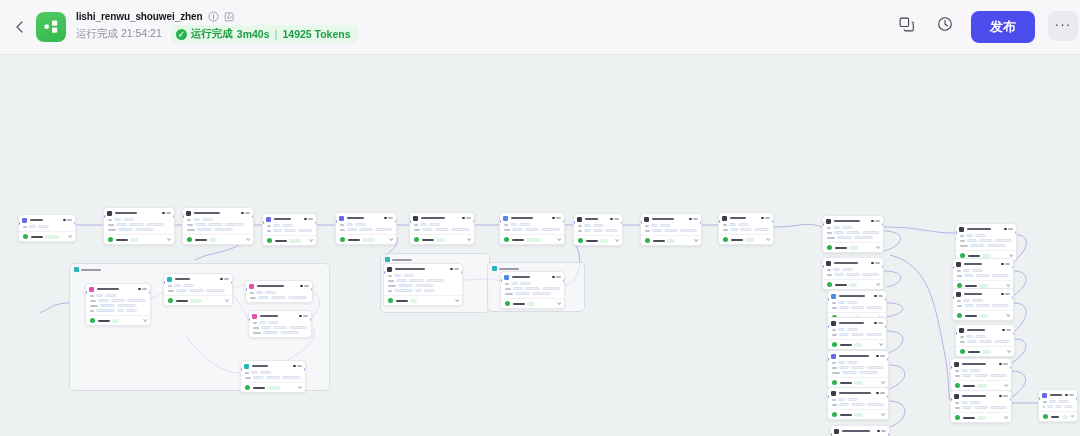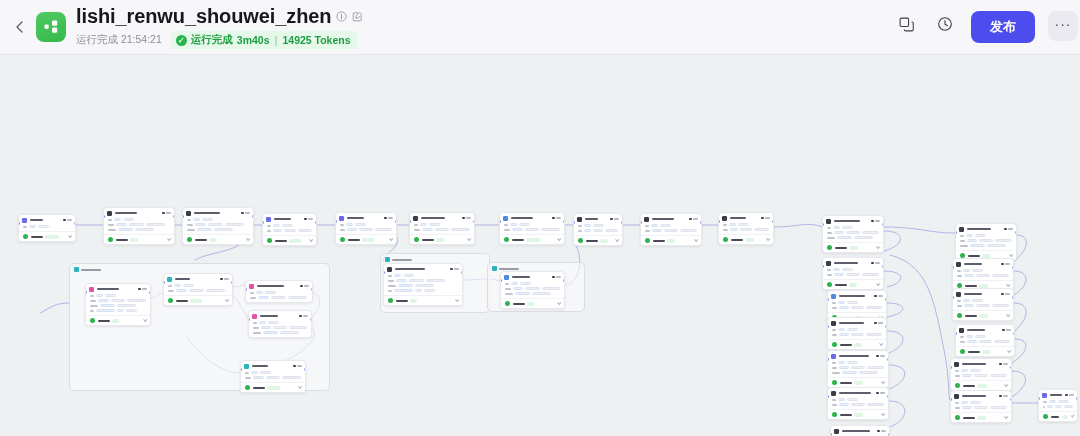--- a/index.html
+++ b/index.html
@@ -29,21 +29,21 @@
     width: 30px; height: 30px; margin-left: 4px;
     border-radius: 8px;
     background: linear-gradient(160deg, #4fca62 0%, #35b94b 100%);
     display: flex; align-items: center; justify-content: center;
     flex: none;
   }
 
   .title-block { margin-left: 10px; display: flex; flex-direction: column; gap: 3px; }
   .title-row { display: flex; align-items: center; gap: 5px; }
   .doc-title {
-    font-size: 20px; font-weight: bold; color: #17171c;
+    font-size: 10px; font-weight: bold; color: #17171c;
     letter-spacing: -0.1px; white-space: nowrap;
   }
   .title-icon { color: #9a9aa6; font-size: 11px; cursor: pointer; display: flex; }
   .meta-row { display: flex; align-items: center; gap: 9px; }
   .autosave { font-size: 10.5px; color: #8c8c99; white-space: nowrap; }
   .run-badge {
     display: flex; align-items: center; gap: 4px;
     background: #e6f8ea; border-radius: 4px;
     padding: 2px 7px 2px 5px;
     font-size: 10.5px; color: #1d9e42; font-weight: bold;

